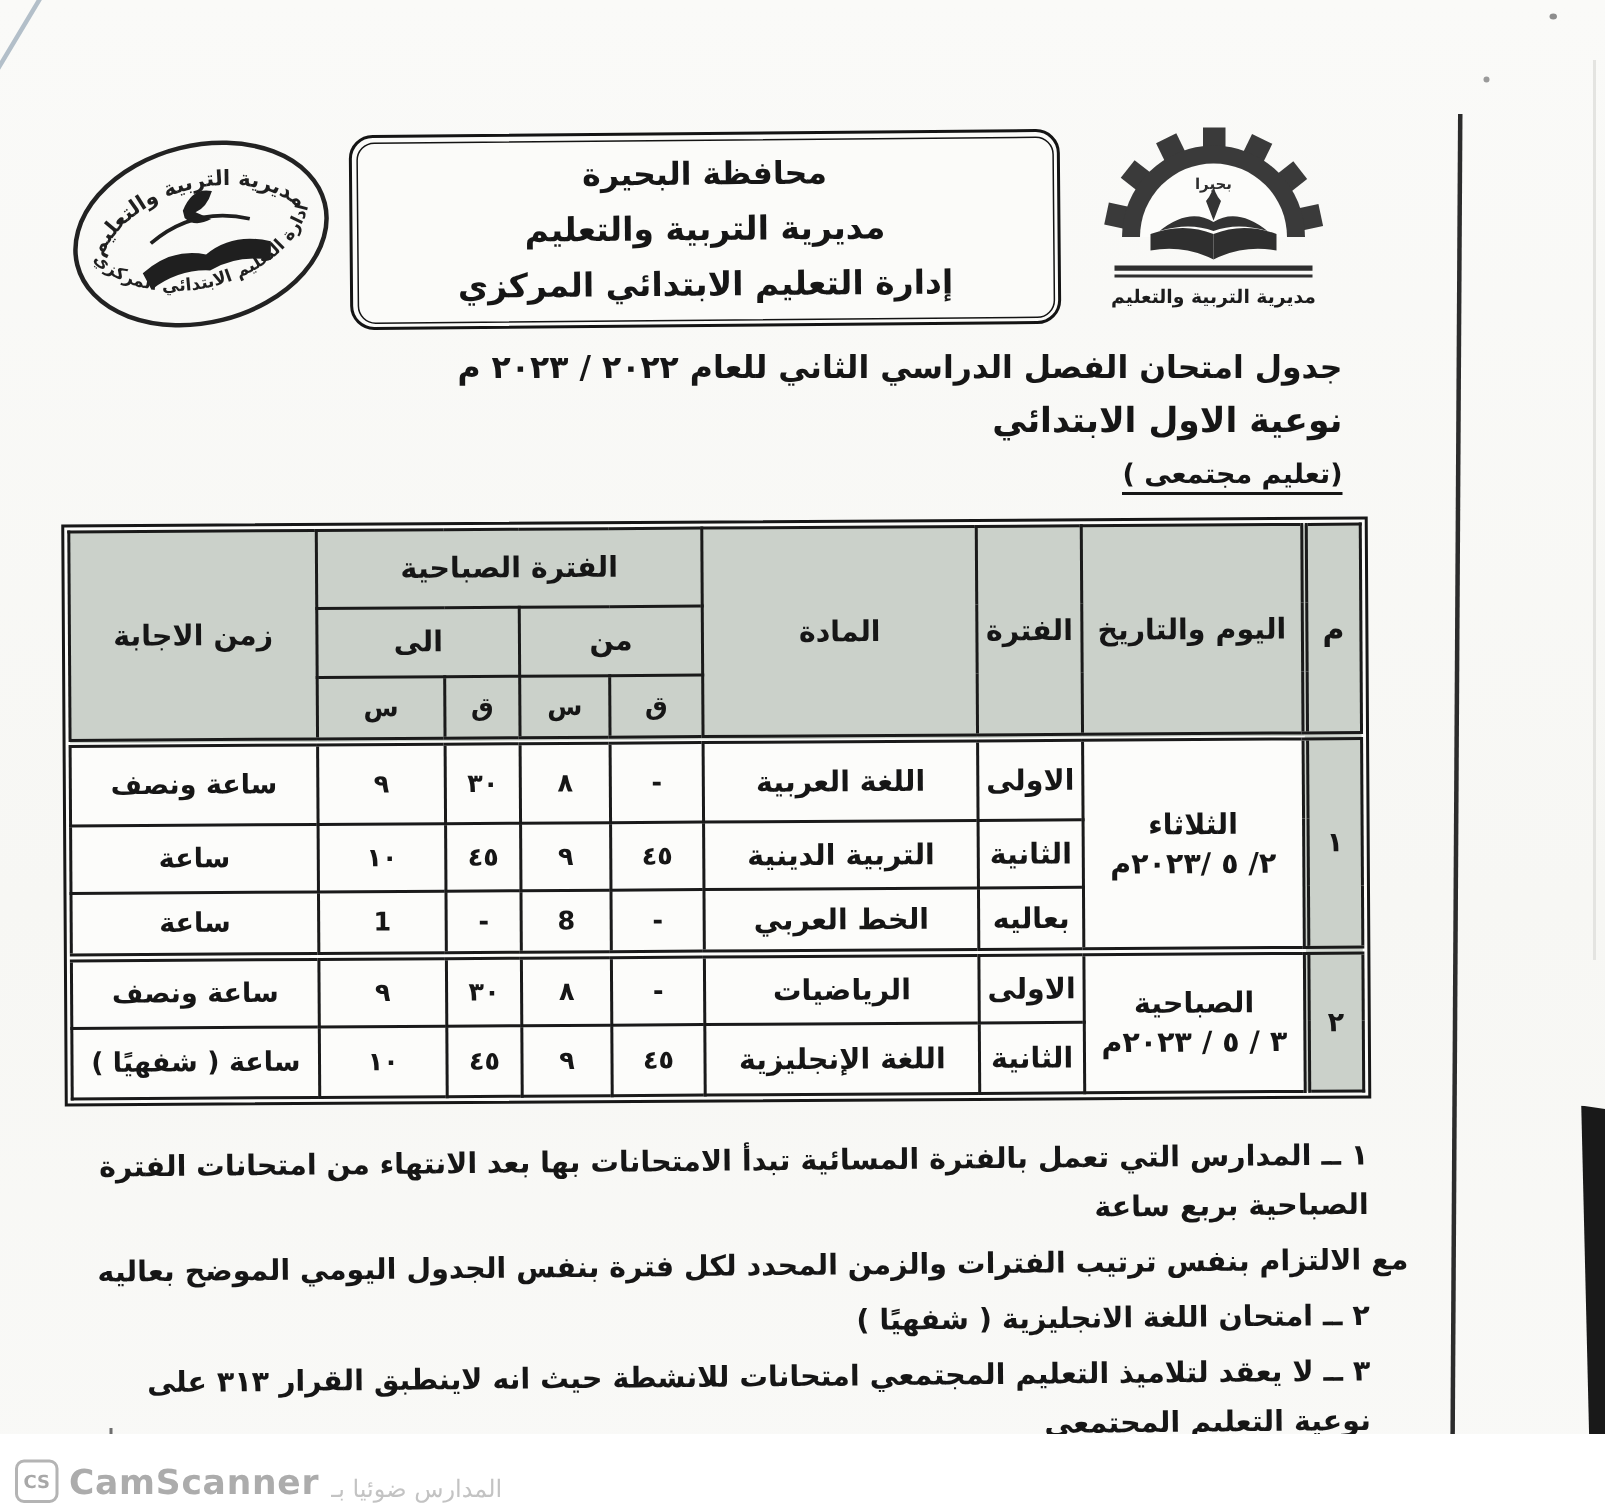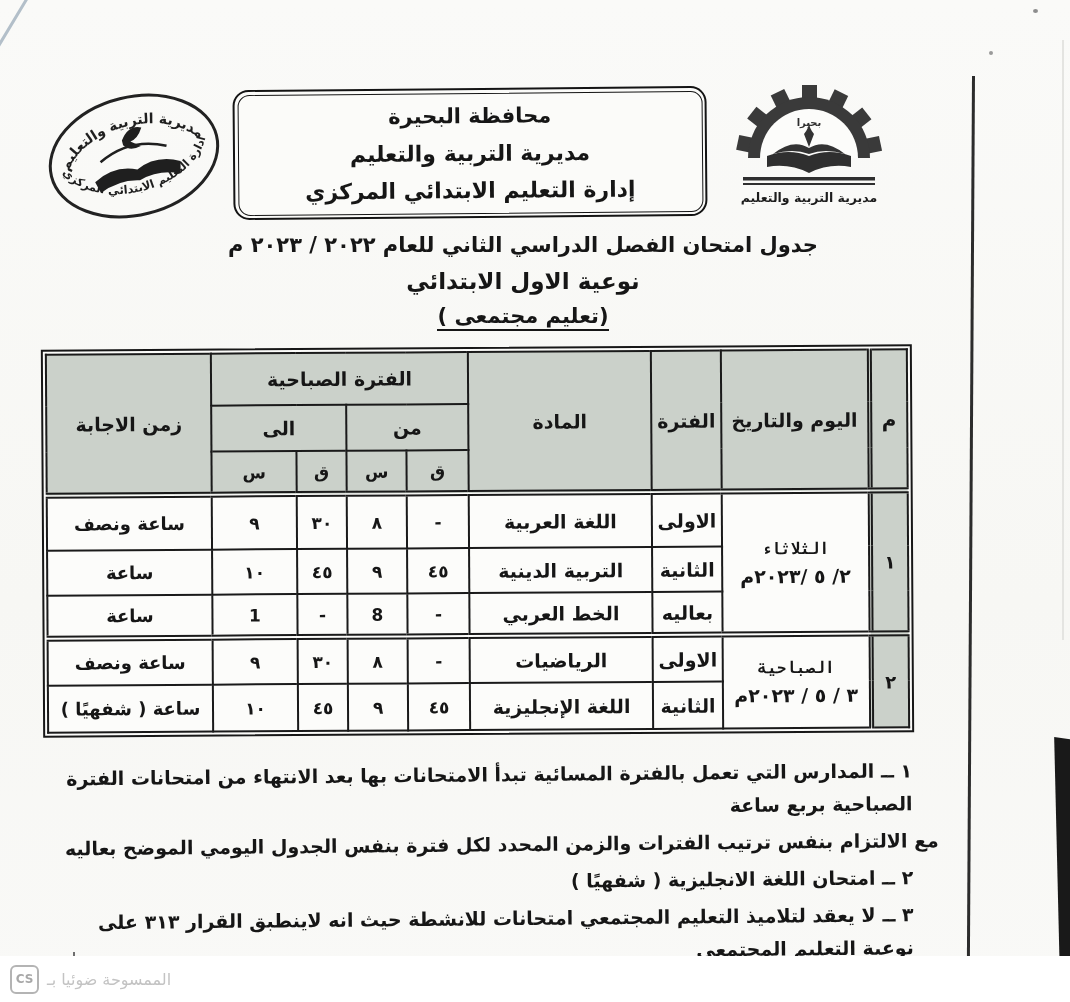--- a/index.html
+++ b/index.html
@@ -20,54 +20,54 @@
   .speck2{position:absolute;left:989px;top:51px;width:4px;height:4px;background:#9a9a9a;border-radius:50%;}
   .tick{position:absolute;left:73px;top:952px;width:2px;height:12px;background:#6e6e6e;}
   
   .hbox{position:absolute;left:233px;top:88px;width:470px;height:126px;
     border:2.5px solid #141414;border-radius:16px;transform:rotate(-0.5deg);background:#fbfbf9;}
   .hbox .inner{position:absolute;inset:2.5px;border:1.3px solid #141414;border-radius:12px;
     display:flex;flex-direction:column;justify-content:center;align-items:center;direction:rtl;}
   .hbox .l{font-weight:bold;line-height:37px;}
   .hbox .l1{font-size:21px;} .hbox .l2{font-size:22px;} .hbox .l3{font-size:22px;}
   
-  .title{position:absolute;left:173px;top:228px;width:700px;text-align:center;direction:rtl;font-weight:bold;}
+  .title{position:absolute;left:195px;top:228px;width:700px;text-align:right;direction:rtl;font-weight:bold;}
   .title .t1{font-size:21px;line-height:34px;}
   .title .t2{font-size:23px;line-height:38px;}
-  .title .t3{font-size:21px;line-height:33px;}
+  .title .t3{font-size:18px;line-height:33px;}
   .title .t3 span{border-bottom:2.5px solid #161616;padding-bottom:1px;}
   
   .stamp{position:absolute;left:38px;top:78px;width:192px;height:156px;}
   
   .rlogo{position:absolute;left:733px;top:84px;width:152px;height:124px;}
   
   .touter{position:absolute;left:42px;top:347px;padding:2px;border:2.5px solid #171717;
     background:#fbfbf9;transform:rotate(-0.35deg);transform-origin:center;}
   table.sched{border-collapse:collapse;table-layout:fixed;width:861px;direction:rtl;text-align:center;}
   .sched td{border:2px solid #1a1a1a;font-weight:bold;padding:0 2px;vertical-align:middle;background:#fcfcfa;}
   .shade{background-color:#cbd1ca !important;
     background-image:radial-gradient(rgba(85,95,84,.38) .7px,transparent .85px),
                      radial-gradient(rgba(85,95,84,.22) .6px,transparent .75px);
     background-size:6px 5px,9px 7px;background-position:0 0,3px 2px;}
   .h52{height:52px}.h46{height:46px}.h43{height:43px}.h55{height:55px}.h45{height:45px}.h47{height:47px}
   .fz20{font-size:20px}.fz19{font-size:19px}.fz18{font-size:18px}.fz17{font-size:17px}
   .body-first td{border-top:6px double #1a1a1a;}
   .day2 td{border-top:6px double #1a1a1a;}
   td.col-m{border-left:5px double #1a1a1a;}
   .daycell div{line-height:26px;}
-  .daycell .dname{font-size:16px;font-family:Liberation Mono, monospace;} .daycell .ddate{font-size:19px;}
+  .daycell .dname{font-size:19px;} .daycell .ddate{font-size:19px;}
   
   .notes{position:absolute;left:55px;top:754px;width:885px;direction:rtl;text-align:right;
     font-size:19px;font-weight:bold;line-height:33px;transform:rotate(-0.55deg);transform-origin:top right;}
   .notes .ln{margin-bottom:4px;}
   .notes .num{margin-left:0;padding-right:28px;}
   .notes .cont{padding-right:2px;}
   
   .csbar{position:absolute;left:0;top:956px;width:1070px;height:46px;background:#ffffff;
-    display:flex;align-items:center;padding-left:10px;box-sizing:border-box;}
+    display:flex;align-items:flex-end;padding-left:10px;box-sizing:border-box;}
   .cslogo{width:25px;height:25px;border:2.5px solid #b4b4b4;border-radius:6px;color:#a8a8a8;
     font-size:12px;font-weight:bold;display:flex;align-items:center;justify-content:center;}
   .csbrand{font-size:23px;color:#acacac;font-weight:600;margin-left:7px;letter-spacing:.5px;}
   .cslabel{font-size:16px;color:#c3c3c3;margin-left:8px;direction:rtl;}
 </style>
 </head>
 <body>
 
 <div class="canvas">
 
@@ -233,16 +233,17 @@
     <div class="ln num">١ ــ  المدارس التي تعمل بالفترة المسائية تبدأ الامتحانات بها بعد الانتهاء من امتحانات الفترة الصباحية بربع ساعة</div>
     <div class="ln cont">مع الالتزام بنفس ترتيب الفترات والزمن المحدد لكل فترة بنفس الجدول اليومي الموضح بعاليه</div>
     <div class="ln num">٢ ــ  امتحان اللغة الانجليزية ( شفهيًا )</div>
     <div class="ln num">٣ ــ  لا يعقد لتلاميذ التعليم المجتمعي امتحانات للانشطة حيث انه لاينطبق القرار  ٣١٣  على نوعية التعليم المجتمعي</div>
     <div class="ln num">٤ ــ  يراعى في امتحان التكوين المهني والمشروعات على أن تكون  قبل الامتحان بمدة كافية وحسب ظروف كل</div>
 
   </div>
 
   <div class="csbar">
     <div class="cslogo">CS</div>
-    <div class="cslabel">الممسوحة ضوئيا بـ</div>
+    <div class="csbrand">CamScanner</div>
+    <div class="cslabel">المدارس ضوئيا بـ</div>
   </div>
 
 </div>
 
 </body></html>

